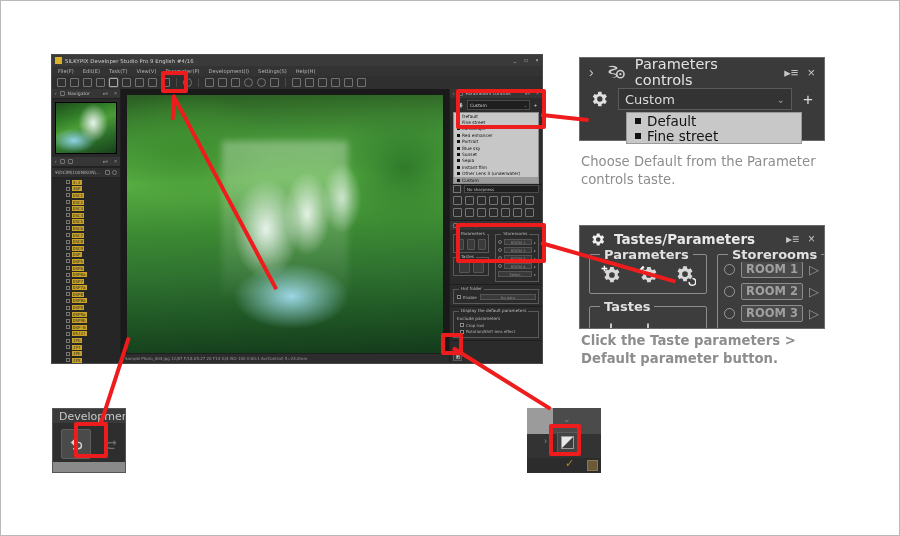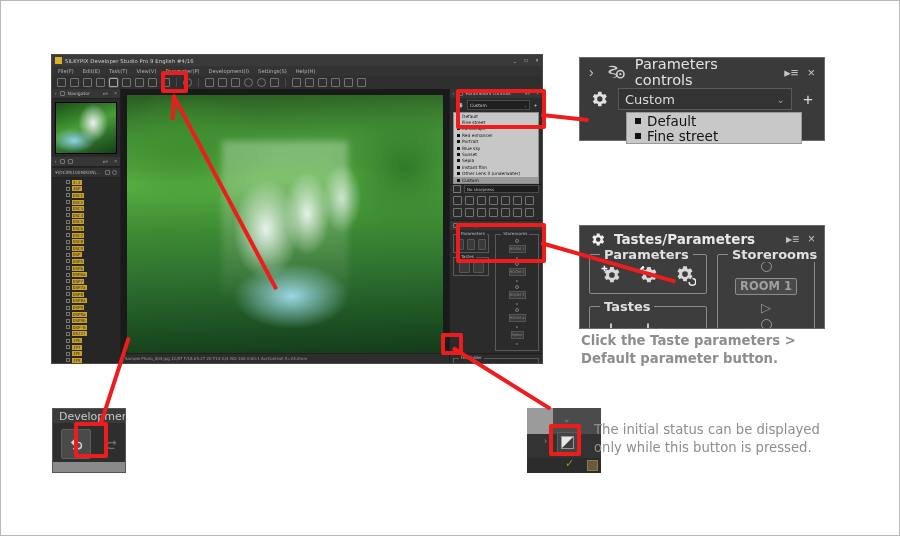--- a/index.html
+++ b/index.html
@@ -83,21 +83,21 @@
   .sld .ico{width:8px;height:8px;border:1px solid #8a8a8a;box-sizing:border-box;opacity:.8;}
   .sld .bar{flex:1;height:6px;background:#1f1f1f;border:1px solid #4a4a4a;display:flex;align-items:center;padding:0 2px;}
   .sld .bar span{font-size:4px;color:#bdbdbd;font-family:"DejaVu Sans",sans-serif;}
   .iconrow{display:flex;gap:3px;padding:3px;flex-wrap:wrap;}
   .iconrow i{width:9px;height:9px;border:1px solid #8a8a8a;box-sizing:border-box;display:block;opacity:.78;border-radius:1px;}
 
   .grpbox{border:1px solid #5a5a5a;margin:4px 3px 2px 3px;padding:4px 2px 2px 2px;position:relative;}
   .grpbox .gl{position:absolute;top:-4px;left:5px;background:#2b2b2b;padding:0 2px;font-size:4.2px;color:#bdbdbd;font-family:"DejaVu Sans",sans-serif;}
   .gbtns{display:flex;gap:3px;justify-content:center;}
   .gbtn{width:11px;height:11px;background:#3a3a3a;border:1px solid #555;box-sizing:border-box;position:relative;border-radius:1px;}
-  .room{display:flex;align-items:center;gap:2px;margin-bottom:2px;flex-direction:column;}
+  .room{display:flex;align-items:center;gap:2px;margin-bottom:2px;}
   .radio{width:4px;height:4px;border:1px solid #7a7a7a;border-radius:50%;box-sizing:border-box;flex:0 0 auto;}
   .roombtn{flex:1;height:6px;background:#3a3a3a;border:1px solid #555;box-sizing:border-box;font-size:3.6px;color:#888;text-align:center;line-height:6px;font-family:"DejaVu Sans",sans-serif;}
   .arrw{font-size:4px;color:#8a8a8a;}
   .chkrow{display:flex;align-items:center;gap:2px;padding-left:4px;height:6.4px;}
   .chk{width:4px;height:4px;border:1px solid #8a8a8a;box-sizing:border-box;background:#1f1f1f;flex:0 0 auto;}
   .chkrow span{font-size:4px;color:#b5b5b5;font-family:"DejaVu Sans",sans-serif;}
   .minibtn{width:9px;height:9px;background:#3a3a3a;border:1px solid #5a5a5a;box-sizing:border-box;position:relative;}
   .splitico{position:absolute;inset:1.5px;background:linear-gradient(135deg,#e2e2e2 0 49%,#4a4a4a 51% 100%);border:1px solid #888;box-sizing:border-box;}
 
   
@@ -560,20 +560,22 @@
         <span class="sq"></span>
         <span>Default</span>
       </div>
       <div class="it">
         <span class="sq"></span>
         <span>Fine street</span>
       </div>
     </div>
   </div>
 
+  <div class="ann-text" style="left: 580px; top: 152px; width: 260px; white-space: pre-line;">Choose Default from the Parameter
+controls taste.</div>
 
   <div id="co2">
     <div class="hdr">
       <svg width="17" height="17" viewBox="0 0 24 24">
         <path fill="#f0f0f0" d="M19.4 13l.1-1-.1-1 2-1.6-2-3.4-2.4 1a7.6 7.6 0 00-1.7-1L15 3.4h-4l-.3 2.6a7.6 7.6 0 00-1.7 1l-2.4-1-2 3.4 2 1.6-.1 1 .1 1-2 1.6 2 3.4 2.4-1c.5.4 1.1.7 1.7 1l.3 2.6h4l.3-2.6c.6-.3 1.2-.6 1.7-1l2.4 1 2-3.4-2-1.6zM13 15.2a3.2 3.2 0 110-6.4 3.2 3.2 0 010 6.4z"></path>
       </svg>
       <span class="ttl">Tastes/Parameters</span>
       <span class="rgt">
         <span>▸≡</span>
         <span>×</span>
@@ -677,22 +679,20 @@
     <div style="position:absolute;left:0;bottom:0;width:74px;height:15px;background:#2c2c2c"></div>
     <div style="position:absolute;left:36px;top:6px;font-size:9px;color:#8c8c8c">⌄</div>
     <div style="position:absolute;left:17px;top:28px;font-size:9px;color:#8c8c8c">›</div>
     <div style="position:absolute;left:30px;top:24px;width:21px;height:21px;background:#444;border:1px solid #5c5c5c;box-sizing:border-box;display:flex;align-items:center;justify-content:center">
       <div style="width:13px;height:13px;background:linear-gradient(135deg,#e8e8e8 0 48%,#3e3e3e 52% 100%);border:1px solid #9a9a9a;box-sizing:border-box"></div>
     </div>
     <div style="position:absolute;left:38px;bottom:3px;font-size:11px;color:#b08a2a">✓</div>
     <div style="position:absolute;right:3px;bottom:2px;width:11px;height:11px;background:#6a5a3a;border:1px solid #8a7a4a;box-sizing:border-box"></div>
   </div>
 
-  <div class="ann-text" style="left: 593px; top: 420px; width: 280px; white-space: pre-line;">The initial status can be displayed
-only while this button is pressed.</div>
 
   <div class="red-box" style="left:160px;top:70px;width:27px;height:22px"></div>
   <div class="red-box" style="left:455px;top:88px;width:90px;height:40px"></div>
   <div class="red-box" style="left:455px;top:222px;width:90px;height:40px"></div>
   <div class="red-box" style="left:440px;top:332px;width:22px;height:22px"></div>
   <div class="red-box" style="left:73px;top:421px;width:34px;height:36px"></div>
   <div class="red-box" style="left:548px;top:423px;width:32px;height:32px"></div>
 
   <div class="red-line" style="left:173px;top:92px;width:25px;transform:rotate(93deg)"></div>
   <div class="red-line" style="left:172px;top:92px;width:220px;transform:rotate(62deg)"></div>

